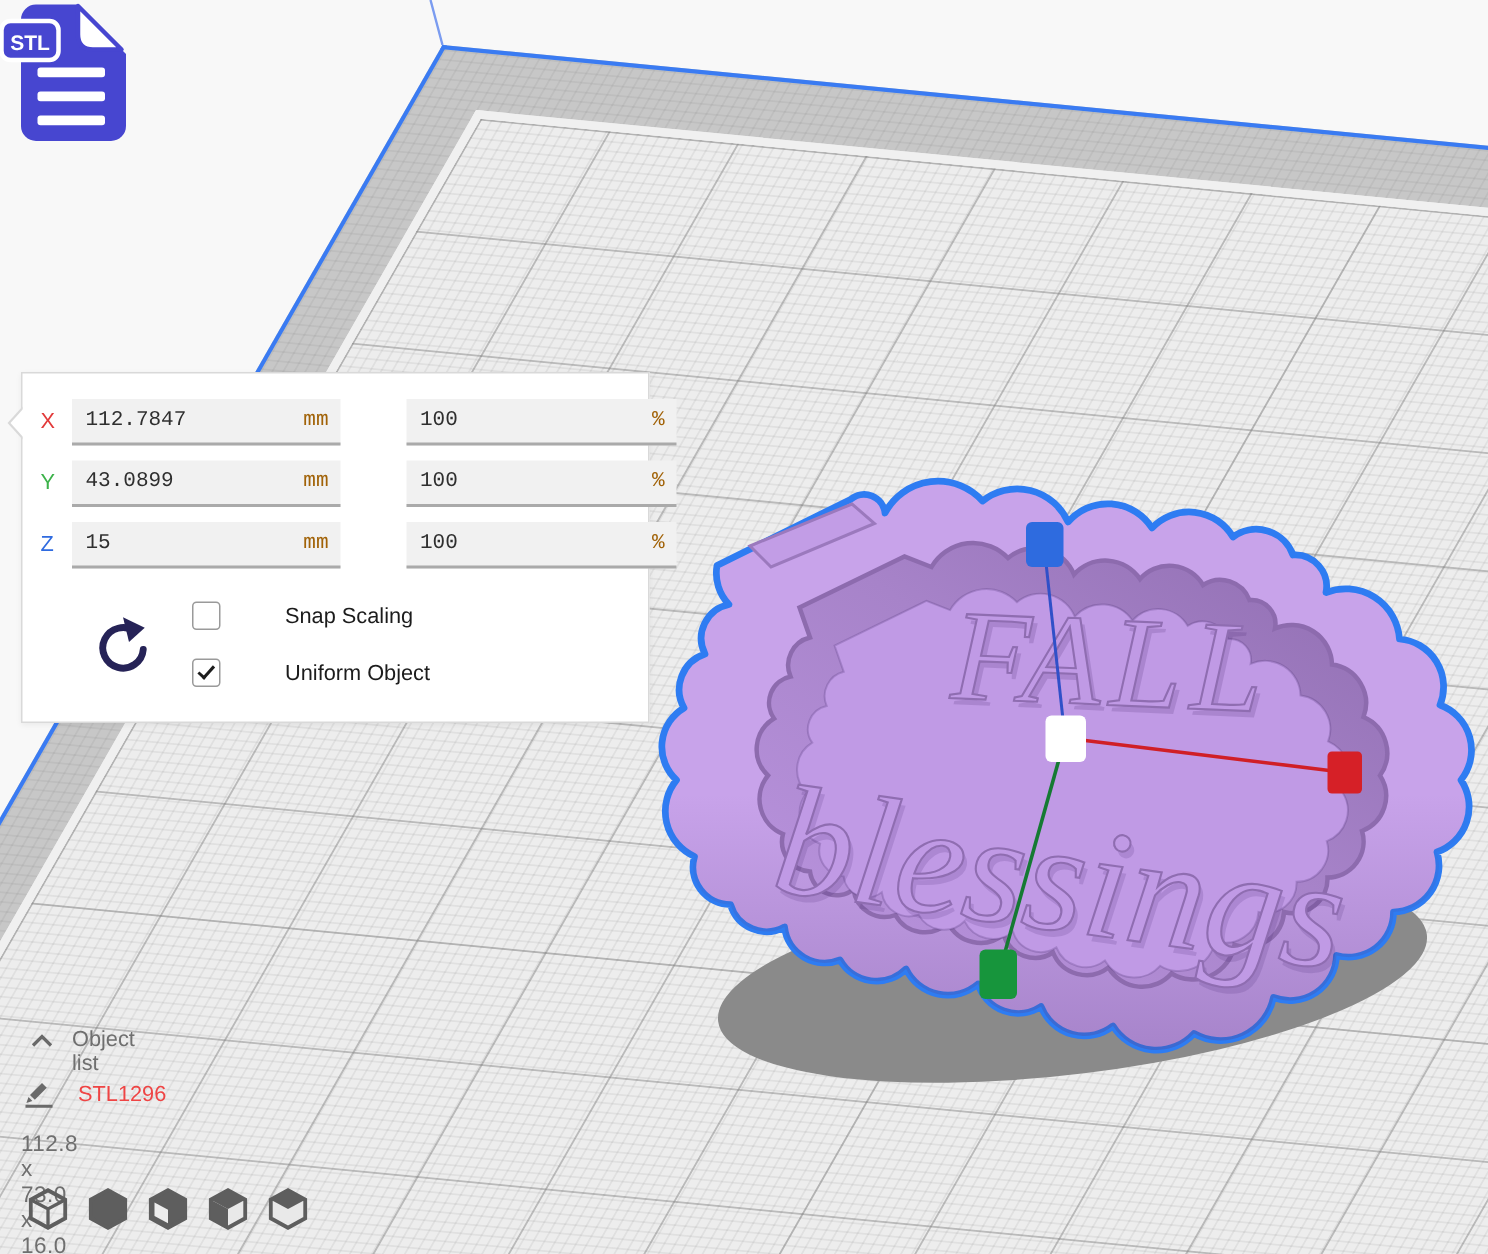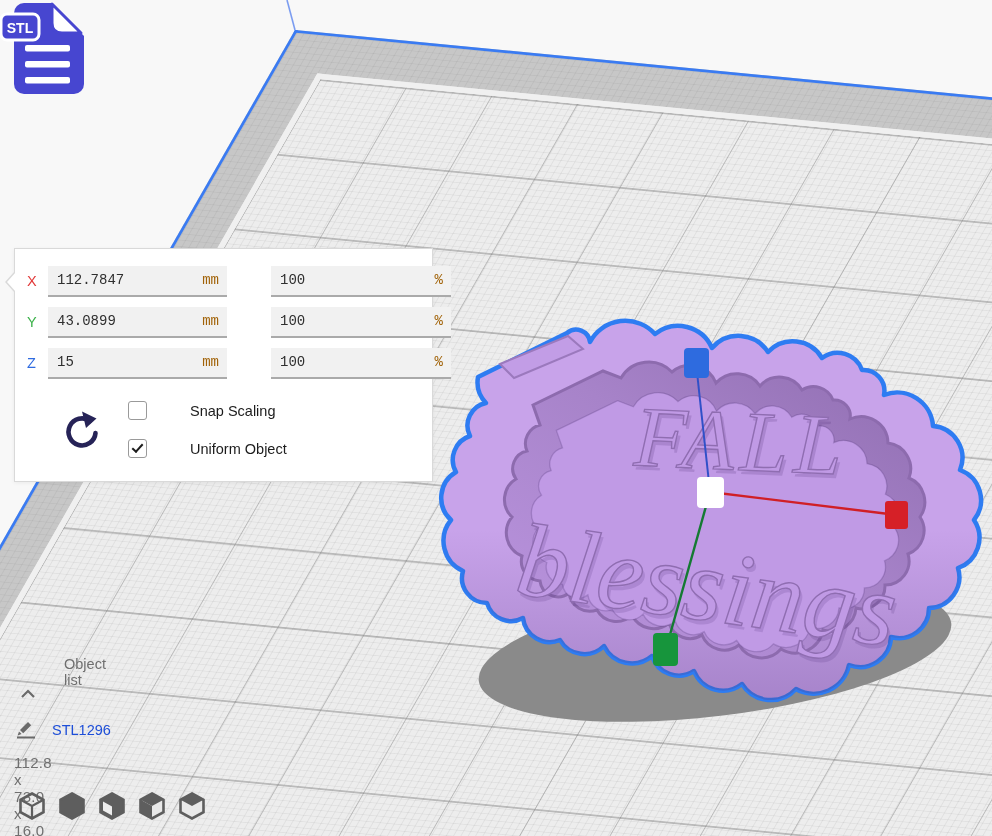--- a/index.html
+++ b/index.html
@@ -60,24 +60,24 @@
   .cb.checked::after{content:"";position:absolute;left:2.5px;top:3.5px;width:9px;height:4px;
      border-left:2.4px solid #1d1d1d;border-bottom:2.4px solid #1d1d1d;transform:rotate(-48deg);}
   .cb-label{position:absolute;left:26px;top:2px;font-size:14.5px;color:#1c1c1c;white-space:nowrap;margin-left:36px;}
   .row-snap{top:152px}.row-uniform{top:190px}
 
   
   .stl-icon{position:absolute;left:0;top:0;width:92px;height:98px;z-index:6;}
 
   
   .obj-area{position:absolute;left:0;top:0;z-index:4;font-size:14.5px;color:#6f6f6f;}
-  .obj-title{position:absolute;left:48px;top:656px;margin-left:16px;}
+  .obj-title{position:absolute;left:48px;top:685px;}
   .obj-chevron{position:absolute;left:20px;top:689px;}
   .obj-pencil{position:absolute;left:14px;top:717px;}
-  .obj-item{position:absolute;left:52px;top:722px;color:#1d4ed8;}
+  .obj-item{position:absolute;left:52px;top:722px;color:#ef4444;}
   .obj-dims{position:absolute;left:14px;top:754px;font-size:15px;letter-spacing:0.3px;}
   .view-icons{position:absolute;left:19px;top:792px;display:flex;gap:14px;}
   .view-icons .vicon{width:26px;height:28px;cursor:pointer;}
 </style>
 </head>
 <body>
 
 <div class="stage">
 
   <div class="plate">

